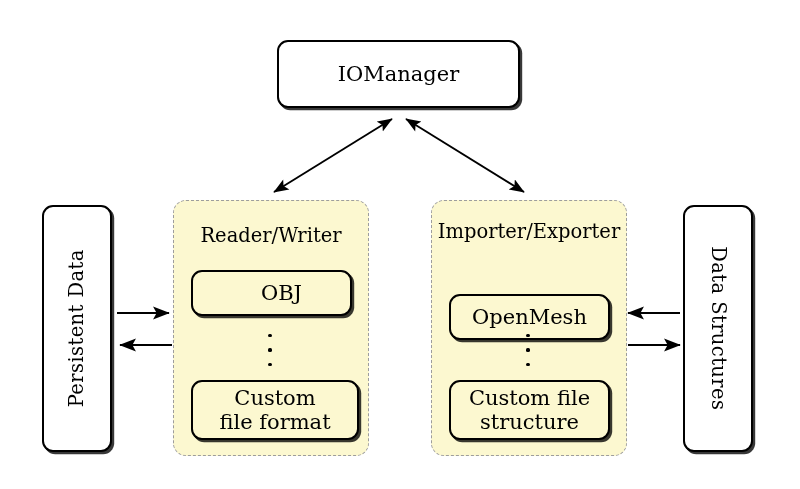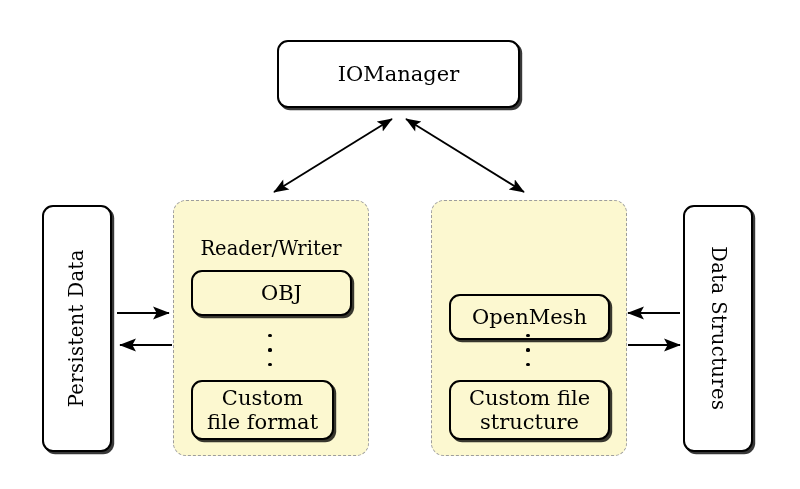--- a/index.html
+++ b/index.html
@@ -137,40 +137,41 @@
   <div class="node" style="left:42px; top:205px; width:70px; height:247px;">
     <span class="side-label rot-ccw">Persistent Data</span>
   </div>
 
   <div class="node" style="left:683px; top:205px; width:70px; height:247px;">
     <span class="side-label rot-cw">Data Structures</span>
   </div>
 
   <div class="group" style="left:173px; top:200px; width:196px; height:256px;">
 
-    <div class="group-title" style="top:36px;">Reader/Writer</div>
+    <div class="group-title" style="top:23px;">Reader/Writer</div>
 
     <div class="node yellow" style="left:17px; top:69px; width:161px; height:46px;padding-left:20px;">
       <span class="nlabel">OBJ</span>
     </div>
 
     <div class="vdots" style="left:94px; top:133px; width:4px; height:32px;">
       <i></i>
         <i></i>
         <i></i>
     </div>
 
-    <div class="node yellow" style="left:17px; top:179px; width:143px; height:60px;">
+    <div class="node yellow" style="left:17px; top:179px; width:168px; height:60px;">
       <span class="nlabel">Custom
 file format</span>
     </div>
   </div>
 
   <div class="group" style="left:431px; top:200px; width:196px; height:256px;">
 
+    <div class="group-title" style="top:19px;">Importer/Exporter</div>
 
     <div class="node yellow" style="left:17px; top:69px; width:161px; height:46px;margin-top:24px;">
       <span class="nlabel">OpenMesh</span>
     </div>
 
     <div class="vdots" style="left:94px; top:133px; width:4px; height:32px;">
       <i></i>
         <i></i>
         <i></i>
     </div>

